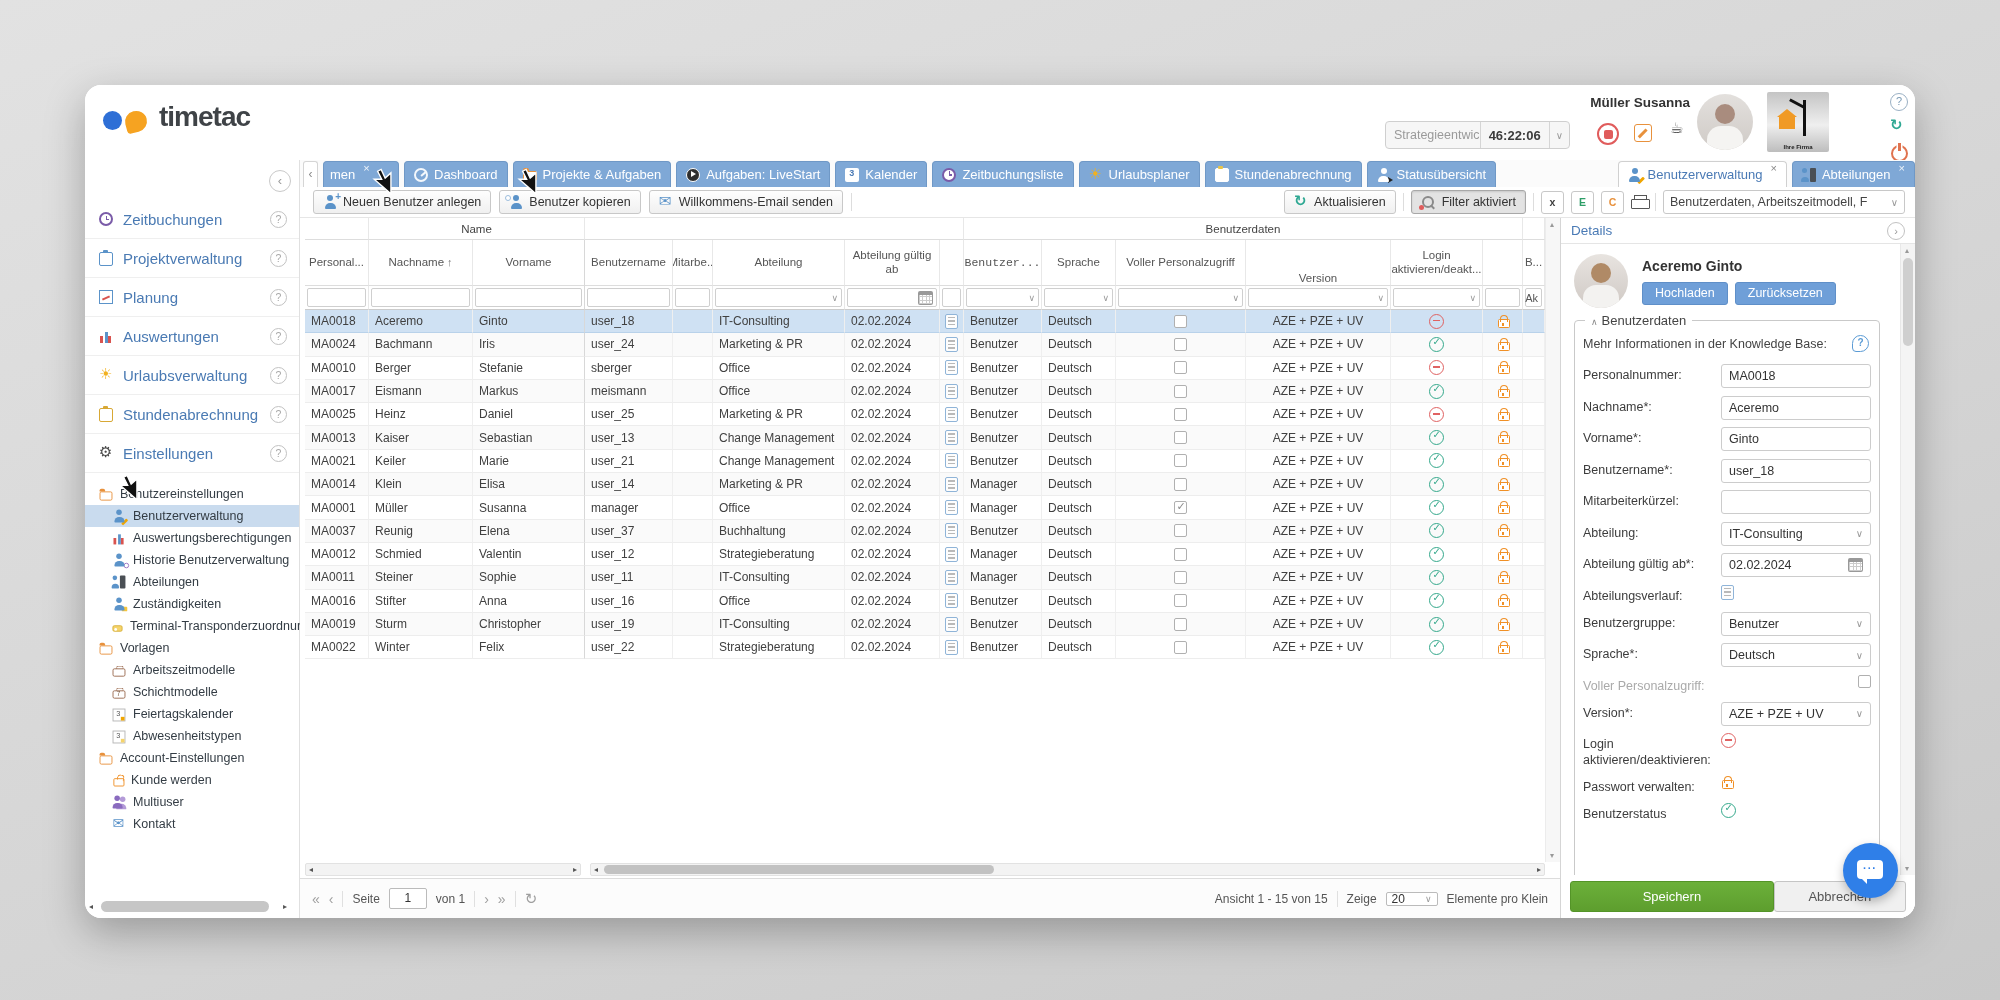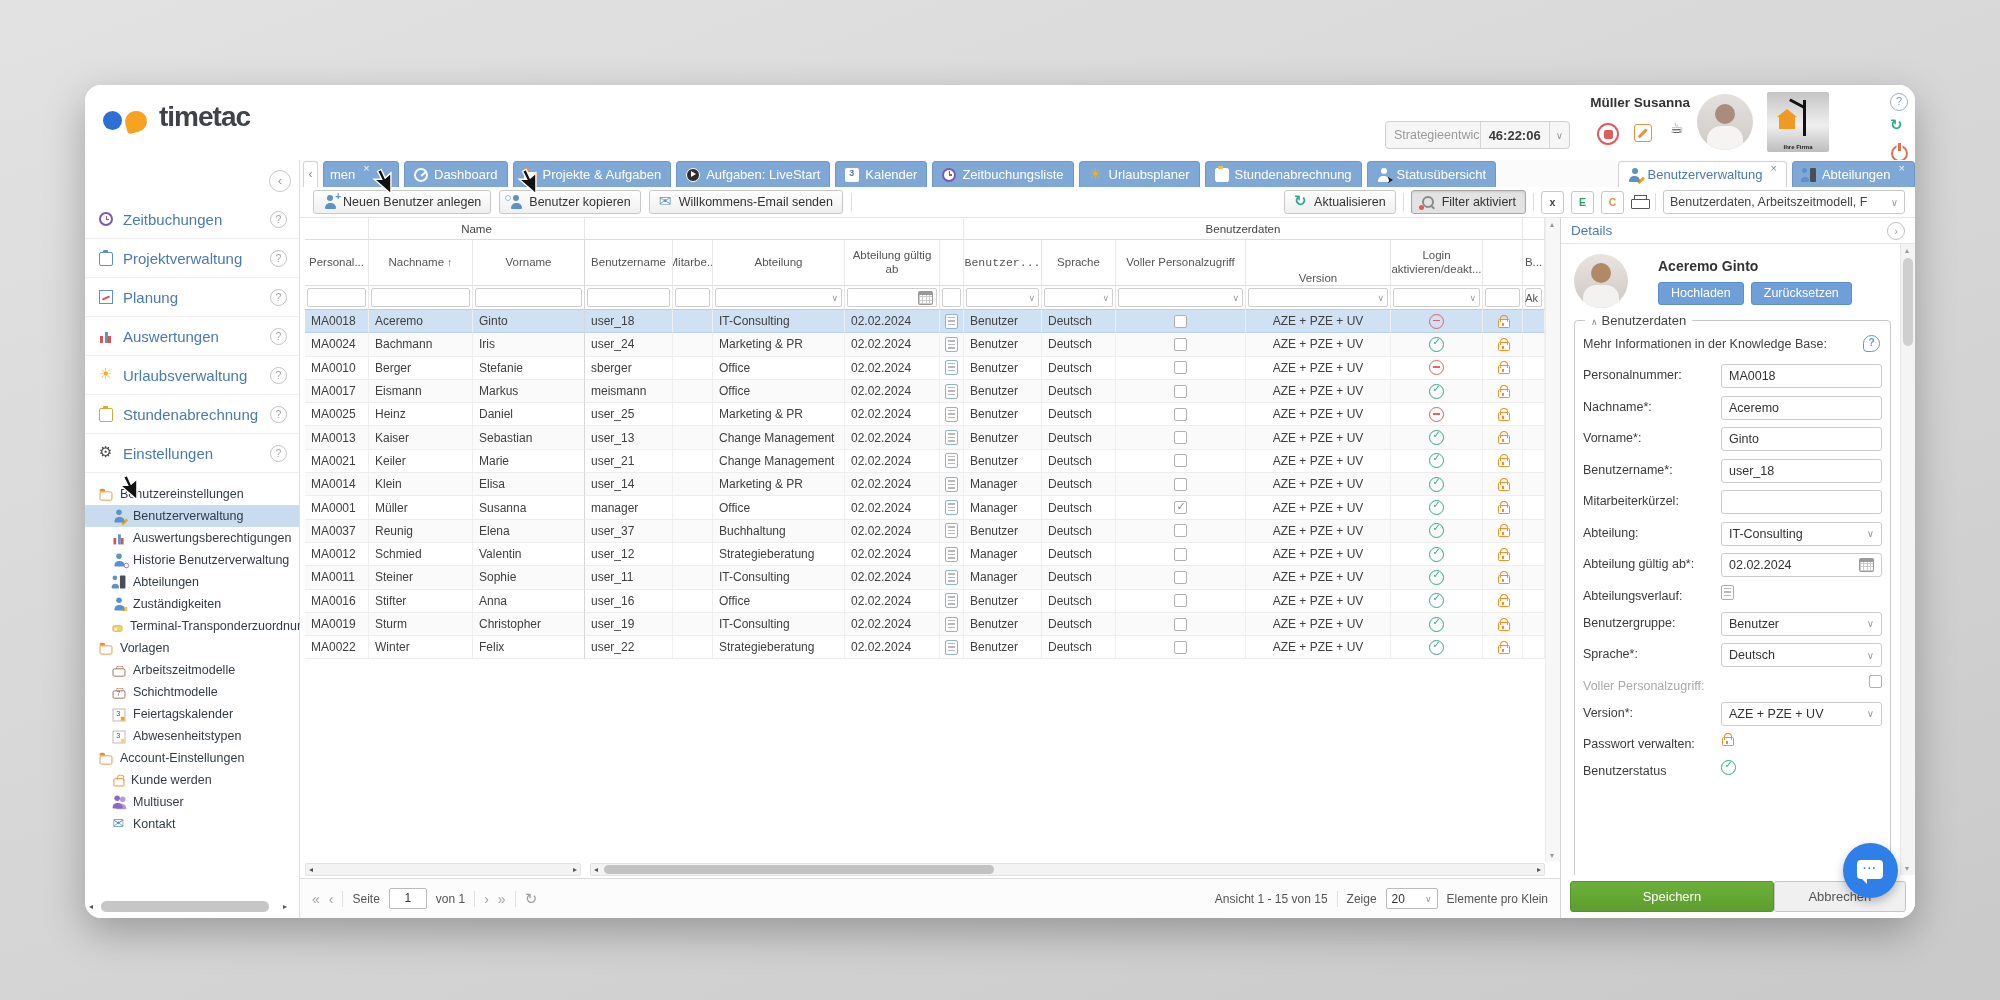--- a/index.html
+++ b/index.html
@@ -175,37 +175,37 @@
   .htrk.right{flex:1}
   .htrk .arr{position:absolute;top:1px;font-size:8px;color:#555}
   .htrk .arr.l{left:3px}.htrk .arr.r{right:3px}
   .htrk .thm{position:absolute;left:13px;top:1px;width:390px;height:9px;border-radius:5px;background:#c2c2c2}
   .vscroll{position:absolute;top:0;bottom:56px;right:0;width:15px;background:#f7f7f7;border-left:1px solid #ececec}
   .vscroll .arr{position:absolute;left:4px;font-size:8px;color:#999}
   .pagebar{position:absolute;bottom:0;left:0;right:0;height:40px;border-top:1px solid #dcdcdc;background:#fcfcfc;display:flex;align-items:center;gap:9px;padding:0 12px;font-size:12px;color:#555}
   .pgl{color:#9f9f9f;font-size:14px}
   .pgdiv{width:1px;height:16px;background:#e0e0e0}
   .pginput{width:38px;height:21px;border:1px solid #bbb;border-radius:2px;background:#fff;text-align:center;line-height:19px;font-size:12px;color:#333}
-  .pgsel{width:52px;height:21px;border:1px solid #bbb;border-radius:2px;background:#fff;display:flex;align-items:center;padding:0 5px;font-size:12px;color:#333}
+  .pgsel{width:52px;height:14px;border:1px solid #bbb;border-radius:2px;background:#fff;display:flex;align-items:center;padding:0 5px;font-size:12px;color:#333}
   .pgsel .chev{margin-left:auto;color:#999;font-size:9px}
   .pginfo{margin-left:auto}
 
   
   .details{position:absolute;left:1475px;top:133px;right:0;bottom:0;background:#fff;border-left:1px solid #d5d5d5}
   .dtitle{height:26px;display:flex;align-items:center;padding:0 10px;border-bottom:1px solid #e5e5e5;color:#4a7ab5;font-size:13.5px}
   .dtitle .circ{margin-left:auto;width:18px;height:18px;border:1.4px solid #c2c2c2;border-radius:50%;color:#999;font-size:11px;text-align:center;line-height:16px}
   .dbody{position:absolute;top:26px;left:0;right:15px;bottom:43px;overflow:hidden;padding:10px 6px 0 13px}
-  .dprofile{display:flex;gap:30px;margin-bottom:12px}
+  .dprofile{display:flex;gap:14px;margin-bottom:12px}
   .davatar{width:54px;height:54px;border-radius:50%;background:linear-gradient(180deg,#e8e4e0,#cfc9c4);position:relative;overflow:hidden;flex:none}
   .davatar::before{content:'';position:absolute;left:17px;top:9px;width:20px;height:20px;border-radius:50%;background:#b08a66}
   .davatar::after{content:'';position:absolute;left:9px;top:31px;width:36px;height:24px;border-radius:13px 13px 0 0;background:#f3f2f0}
   .dname{font-weight:bold;font-size:14px;color:#333;margin:4px 0 8px}
   .dbtns{display:flex;gap:7px}
   .bluebtn{height:23px;padding:0 12px;border-radius:3px;background:#6f9fd8;border:1px solid #5f8fc8;color:#fff;font-size:12.5px;line-height:21px}
-  .dfieldset{border:1px solid #c9c9c9;border-radius:4px;padding:8px 8px 0 8px;position:relative;margin-right:3px;height:640px}
+  .dfieldset{border:1px solid #c9c9c9;border-radius:4px;padding:8px 8px 0 8px;position:relative;margin-right:14px;height:640px}
   .dlegend{position:absolute;top:-8px;left:10px;background:#fff;padding:0 6px;font-size:13px;color:#444}
   .dlegend .caret{color:#888;font-size:9px;margin-right:4px}
   .kbrow{display:flex;align-items:center;gap:6px;font-size:12.5px;color:#444;margin:6px 0 12px;padding-right:2px}
   .kbrow .i-kb{margin-left:auto}
   .dfrow{display:flex;align-items:flex-start;margin-bottom:7.5px}
   .dflabel{width:138px;font-size:12.5px;color:#3c3c3c;padding-top:4px;line-height:1.25}
   .dfrow.disabled .dflabel{color:#aaa}
   .dfctl{flex:1;display:flex;align-items:center}
   .dfctl.right{justify-content:flex-end}
   .dinput{width:100%;height:24px;border:1px solid #ccc;border-radius:3px;background:#fff;display:flex;align-items:center;padding:0 7px;font-size:12.5px;color:#333}
@@ -1137,20 +1137,26 @@
                 <span class="cb"></span>
               </div>
             </div>
             <div class="dfrow">
               <span class="dflabel">Version*:</span>
               <div class="dfctl">
                 <div class="dinput">AZE + PZE + UV<span class="fchev">∨</span></div>
               </div>
             </div>
             <div class="dfrow">
+              <span class="dflabel">Login aktivieren/deaktivieren:</span>
+              <div class="dfctl">
+                <span class="icn i-no"></span>
+              </div>
+            </div>
+            <div class="dfrow">
               <span class="dflabel">Passwort verwalten:</span>
               <div class="dfctl">
                 <span class="icn i-lock">
                   <span class="kh"></span>
                 </span>
               </div>
             </div>
             <div class="dfrow">
               <span class="dflabel">Benutzerstatus</span>
               <div class="dfctl">

